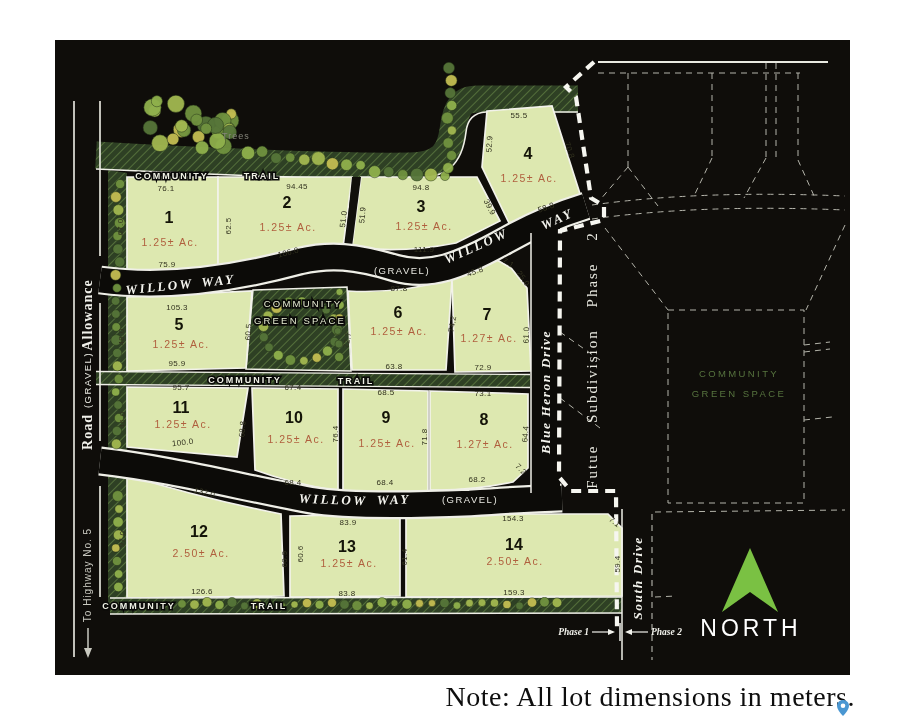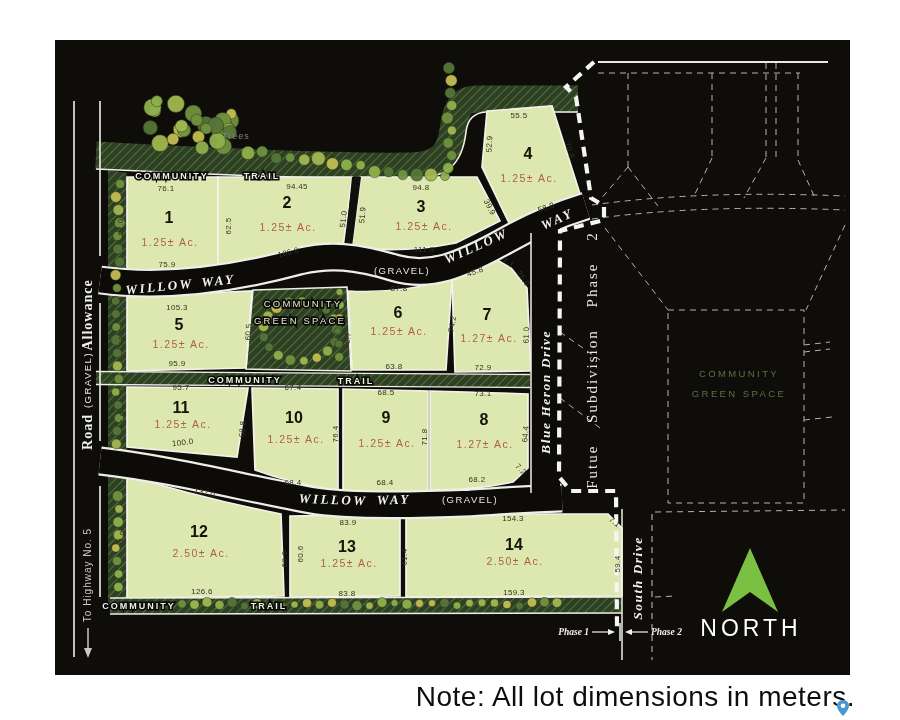--- a/index.html
+++ b/index.html
@@ -1,20 +1,20 @@
 <!DOCTYPE html>
 <html><head>
 <meta charset="utf-8">
 <style>
   html,body{margin:0;padding:0;background:#ffffff;}
   .page{position:relative;width:900px;height:720px;background:#ffffff;overflow:hidden;
         font-family:"Liberation Sans",sans-serif;}
   .map{position:absolute;left:55px;top:40px;width:795px;height:635px;background:#0f0d0a;}
   .note{position:absolute;top:681px;right:45px;font-size:28px;color:#0e0e0e;
-        font-family:Liberation Sans, sans-serif;letter-spacing:0.5px;}
+        font-family:Liberation Serif, serif;letter-spacing:0.5px;}
   .pin{position:absolute;left:836px;top:699px;}
 
   
   text{font-family:"Liberation Sans",sans-serif;}
   .dim{font-size:8px;fill:#32321f;letter-spacing:.3px;}
   .lotnum{font-size:16px;font-weight:bold;fill:#141408;}
   .area{font-size:10.5px;fill:#b05f3e;letter-spacing:1.5px;}
   .roadname{font-family:"Liberation Serif",serif;font-style:italic;font-weight:bold;
             font-size:13px;fill:#f4f4ee;letter-spacing:2.5px;}
   .gravel{font-size:9.5px;fill:#e9e9e2;letter-spacing:1.5px;}

